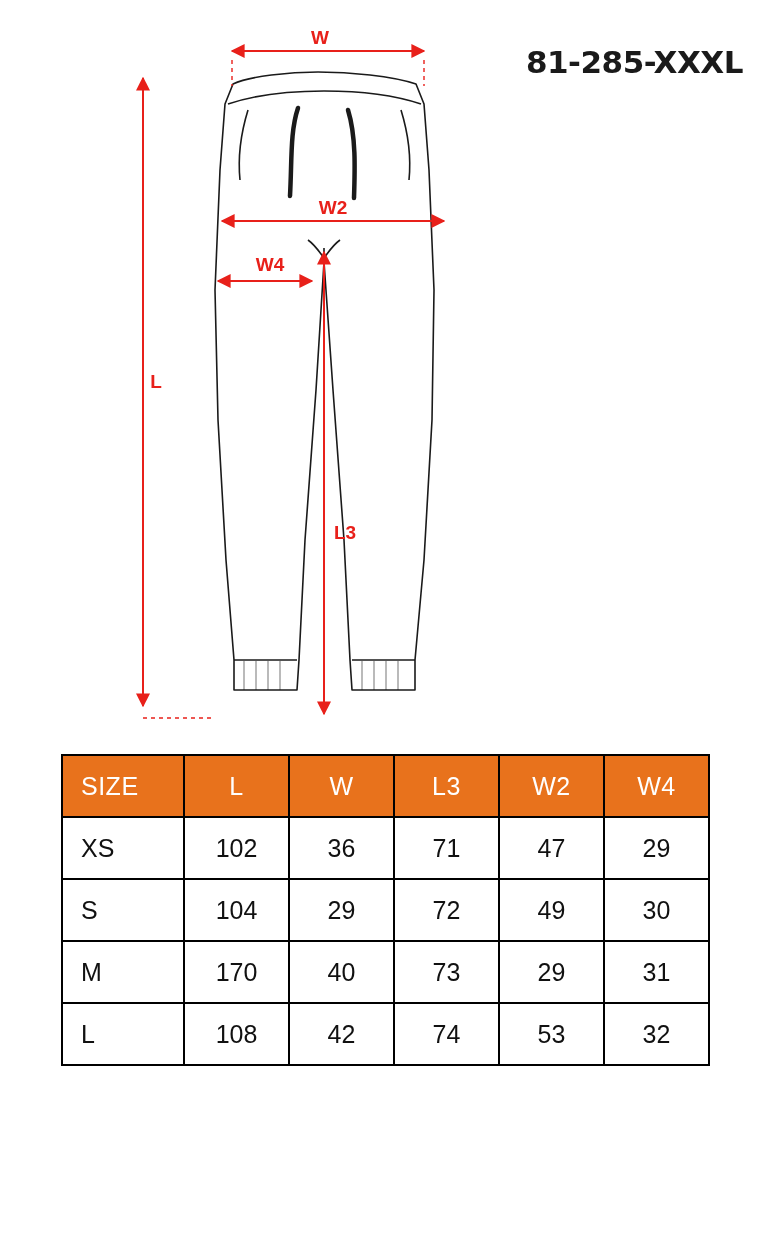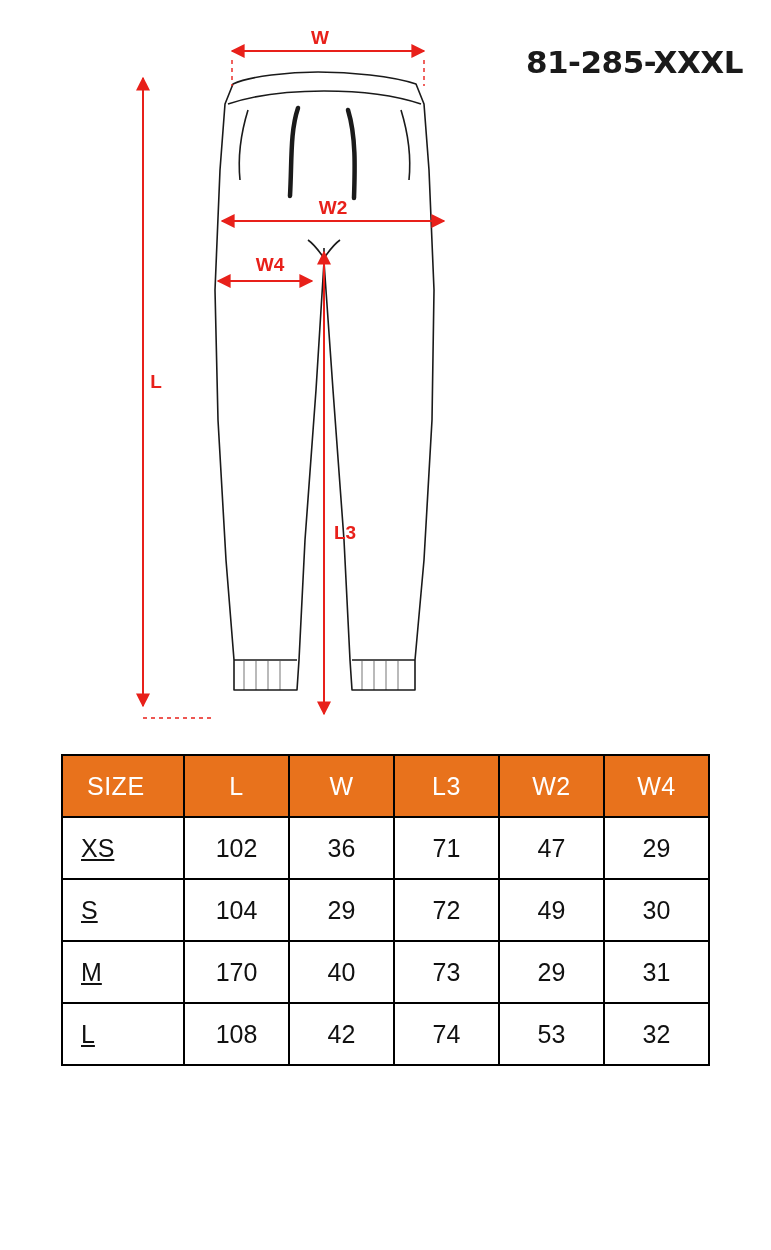--- a/index.html
+++ b/index.html
@@ -61,26 +61,25 @@
     font-family: "Liberation Sans", sans-serif;
   }
   #size-table thead th {
     background: #e8721c;
     color: #ffffff;
     font-size: 25px;
     letter-spacing: 0.5px;
   }
   #size-table thead th.col-size {
     text-align: left;
-    padding-left: 24px;
+    padding-left: 18px;
   }
   #size-table td.col-size {
     text-align: left;
     padding-left: 18px;
-    text-decoration: underline;
   }
   
   col.c-size { width: 122px; }
   col.c-rest { width: 105px; }
 </style>
 </head>
 <body>
 
 <div id="page">
 

